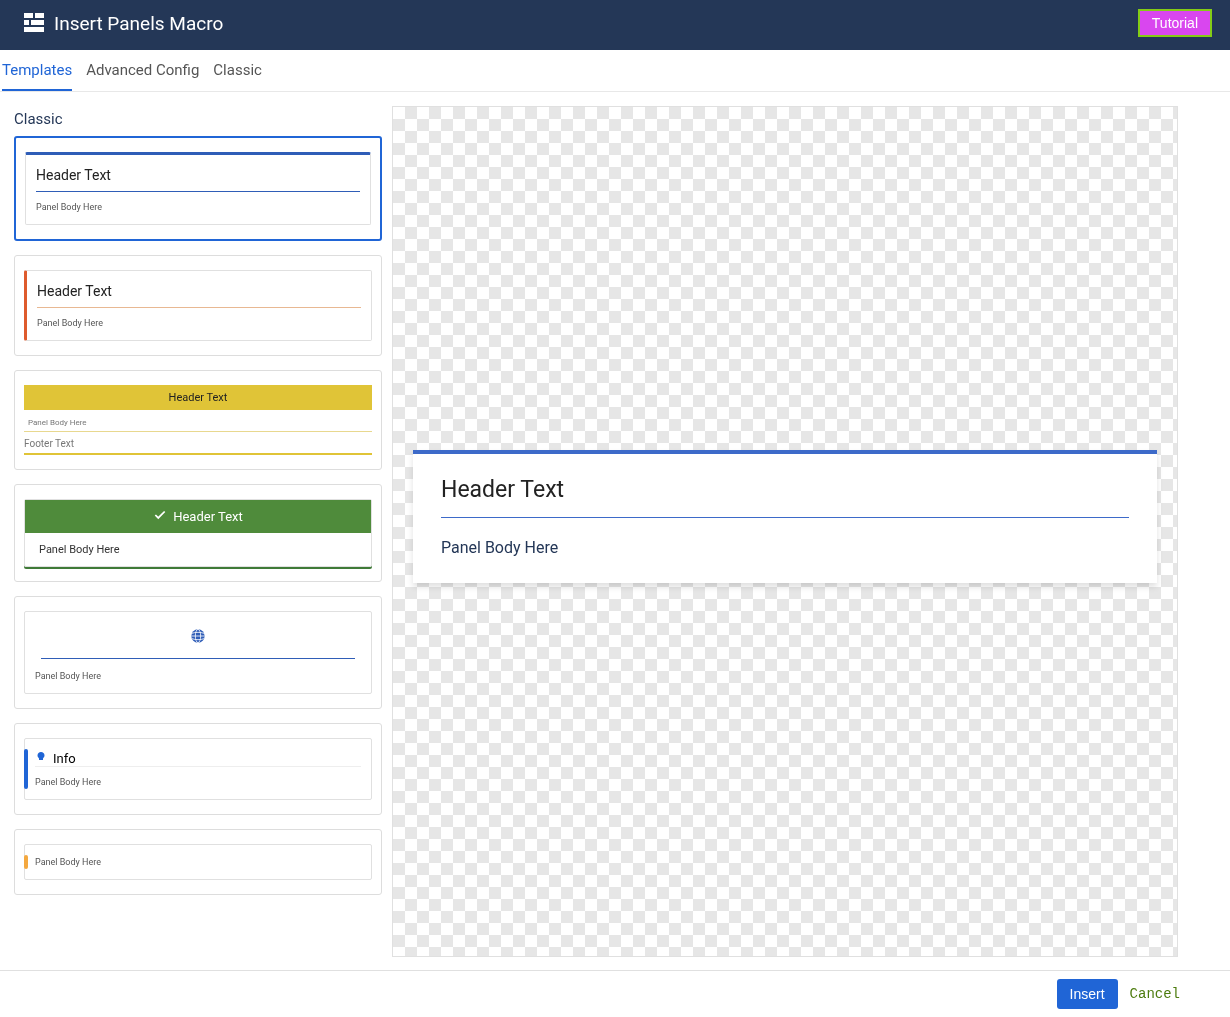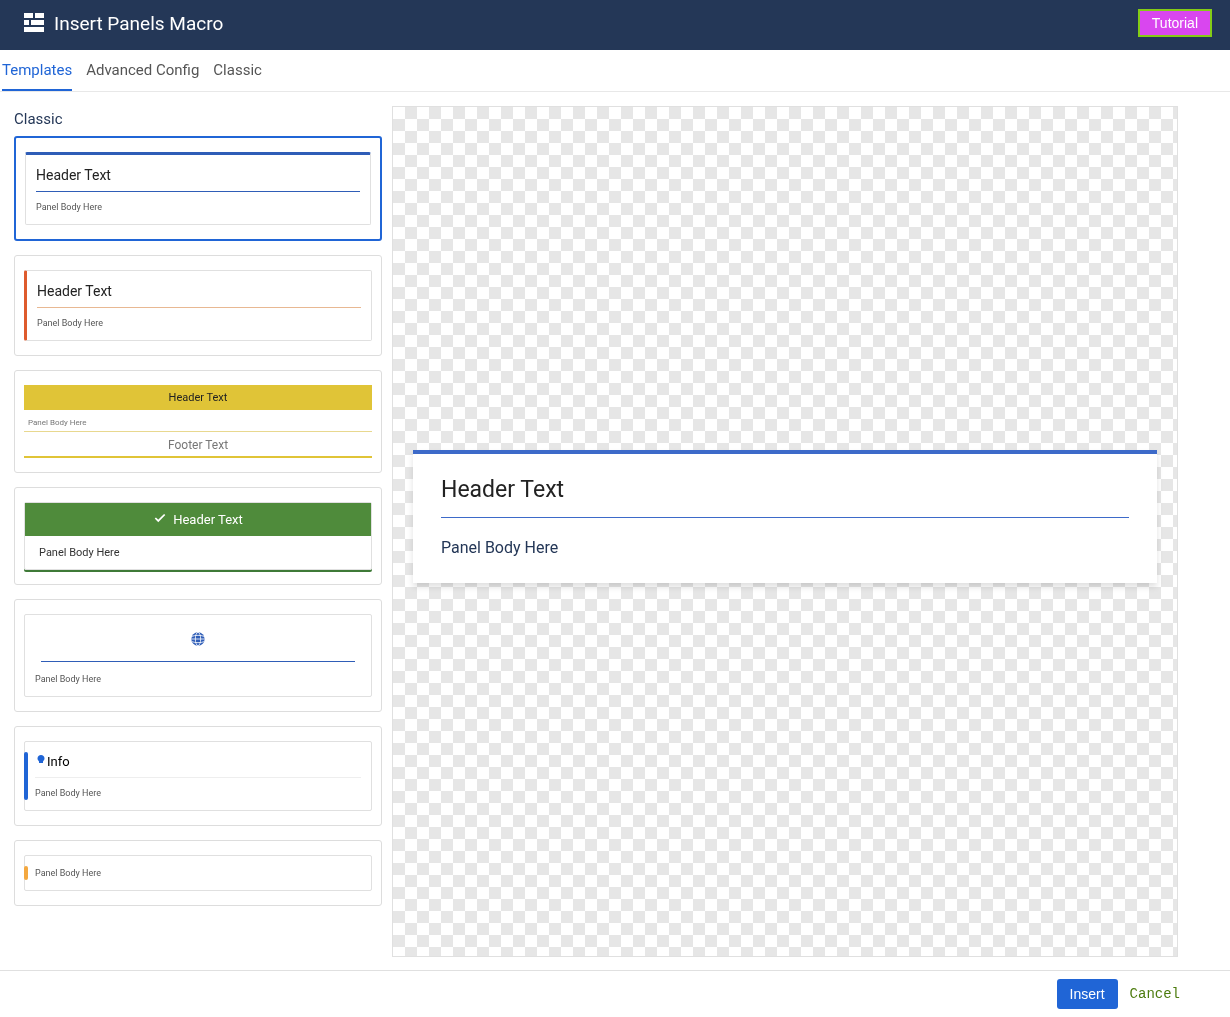--- a/index.html
+++ b/index.html
@@ -96,40 +96,40 @@
     
     .yellow-header {
       background: #e0c437;
       color: #222;
       font-size: 11px;
       text-align: center;
       padding: 6px;
       margin-bottom: 8px;
     }
     .yellow-body { font-size: 8px; color: #777; padding: 0 4px 4px 4px; border-bottom: 1px solid #e8d88f; margin-bottom: 4px; }
-    .yellow-footer { font-size: 12px; color: #777; text-align: center; padding: 2px 0 0 0; }
+    .yellow-footer { font-size: 10px; color: #777; padding: 2px 0 0 0; }
     .yellow-wrap { border-bottom: 2px solid #e0c437; padding-bottom: 4px; }
     
     .green-header {
       background: #4f8b3b;
       color: #fff;
       font-size: 13px;
       text-align: center;
       padding: 8px;
       display: flex;
       align-items: center;
       justify-content: center;
       gap: 6px;
     }
     .green-body { font-size: 11px; color: #333; padding: 10px 14px; }
     
     .globe-header { text-align: center; padding: 4px 0 10px 0; border-bottom: 1px solid #2f5db7; margin: 0 6px 12px 6px; }
     .globe-icon { color: #2f5db7; font-size: 16px; }
     
-    .info-header { display: flex; align-items: center; font-size: 13px; padding-bottom: 8px; margin-bottom: 10px; border-bottom: 1px solid #eee; }
+    .info-header { display: flex; align-items: center; gap: 6px; font-size: 13px; margin-bottom: 10px; border-bottom: 1px solid #eee; }
     .bulb-icon { color: #2065d6; }
     .link-icon { color: #f4a83f; }
     
     .preview {
       flex: 1;
       margin: 14px 52px 14px 0;
       border: 1px solid #e0e0e0;
       background-image:
         linear-gradient(45deg, #e6e6e6 25%, transparent 25%),
         linear-gradient(-45deg, #e6e6e6 25%, transparent 25%),

